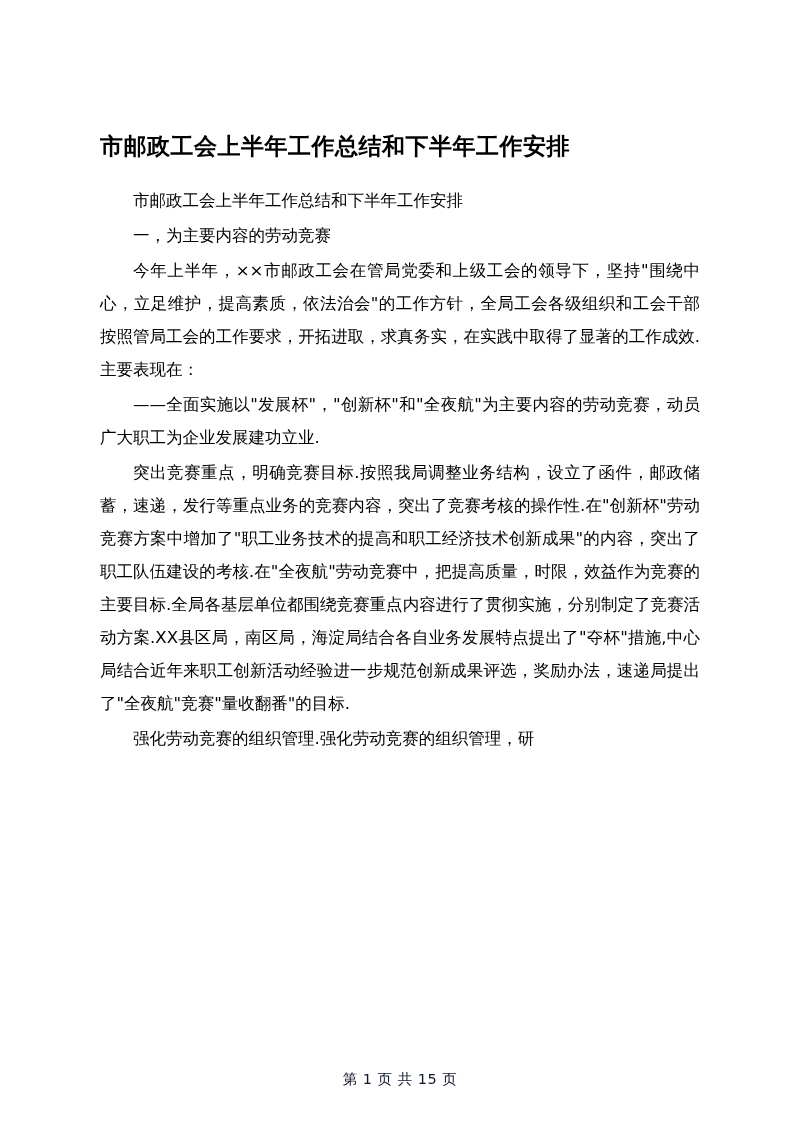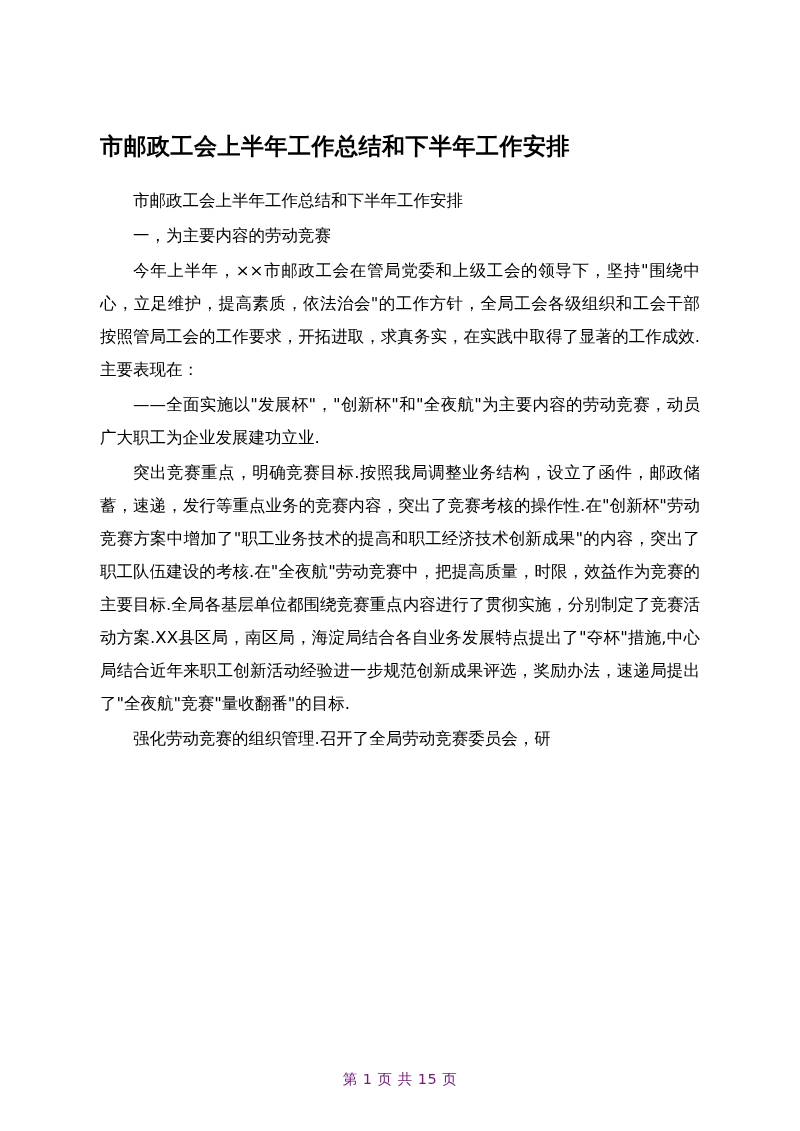--- a/index.html
+++ b/index.html
@@ -46,35 +46,35 @@
     text-indent: 2em;
   }
   .footer {
     position: absolute;
     left: 0;
     right: 0;
     bottom: 42px;
     text-align: center;
     font-family: "DejaVu Sans", sans-serif;
     font-size: 14.5px;
-    color: #701a75;
+    color: #0f172a;
     letter-spacing: 0.5px;
   }
 </style>
 </head>
 <body>
 
 <div class="page">
 
   <div class="content">
     <h1 class="doc-title">市邮政工会上半年工作总结和下半年工作安排</h1>
 
     <p class="para">市邮政工会上半年工作总结和下半年工作安排</p>
     <p class="para">一，为主要内容的劳动竞赛</p>
     <p class="para">今年上半年，××市邮政工会在管局党委和上级工会的领导下，坚持"围绕中心，立足维护，提高素质，依法治会"的工作方针，全局工会各级组织和工会干部按照管局工会的工作要求，开拓进取，求真务实，在实践中取得了显著的工作成效.主要表现在：</p>
     <p class="para">——全面实施以"发展杯"，"创新杯"和"全夜航"为主要内容的劳动竞赛，动员广大职工为企业发展建功立业.</p>
     <p class="para">突出竞赛重点，明确竞赛目标.按照我局调整业务结构，设立了函件，邮政储蓄，速递，发行等重点业务的竞赛内容，突出了竞赛考核的操作性.在"创新杯"劳动竞赛方案中增加了"职工业务技术的提高和职工经济技术创新成果"的内容，突出了职工队伍建设的考核.在"全夜航"劳动竞赛中，把提高质量，时限，效益作为竞赛的主要目标.全局各基层单位都围绕竞赛重点内容进行了贯彻实施，分别制定了竞赛活动方案.XX县区局，南区局，海淀局结合各自业务发展特点提出了"夺杯"措施,中心局结合近年来职工创新活动经验进一步规范创新成果评选，奖励办法，速递局提出了"全夜航"竞赛"量收翻番"的目标.</p>
-    <p class="para">强化劳动竞赛的组织管理.召开了全局劳动竞赛委员会，研</p>
+    <p class="para">强化劳动竞赛的组织管理.强化劳动竞赛的组织管理，研</p>
   </div>
 
   <div class="footer">第 1 页  共 15 页</div>
 
 </div>
 
 </body></html>

